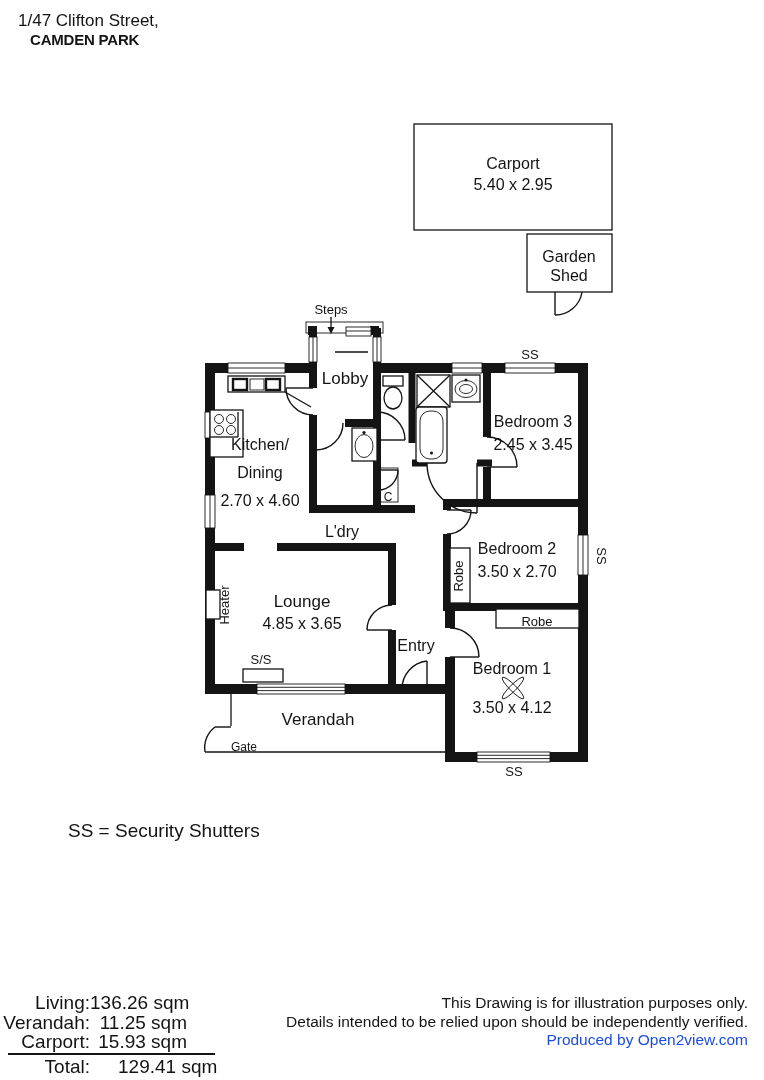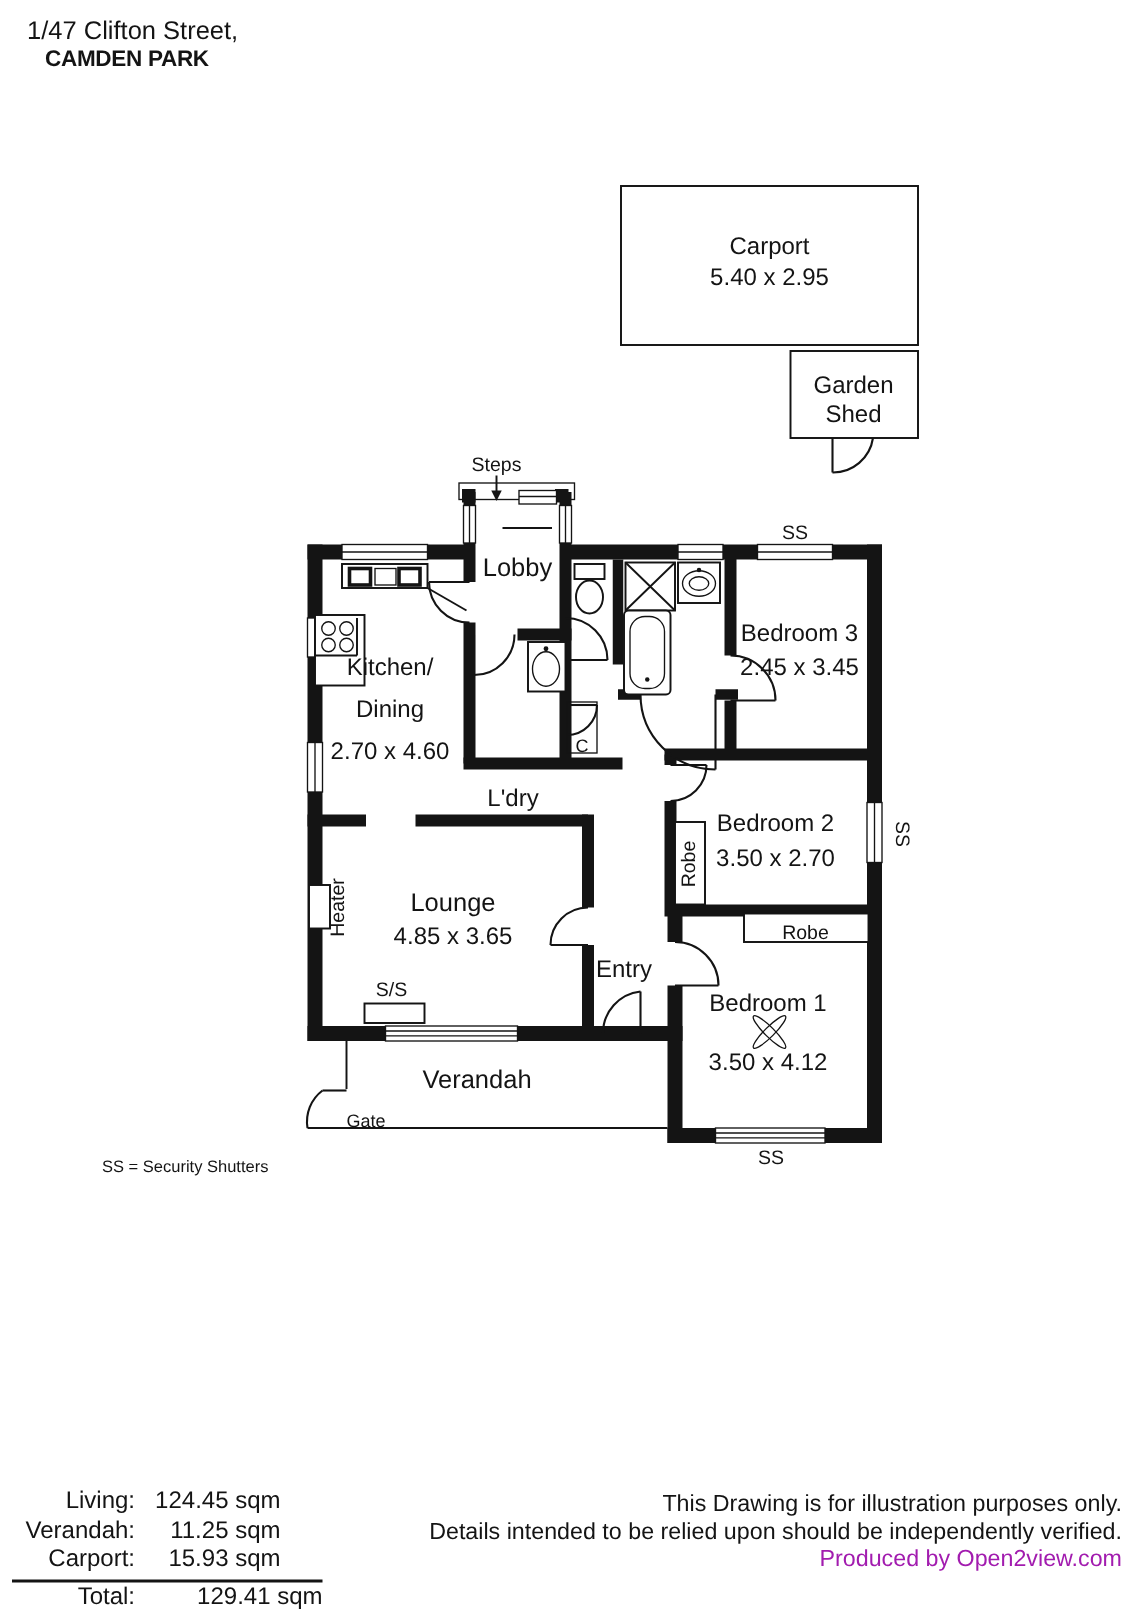--- a/index.html
+++ b/index.html
@@ -1,22 +1,22 @@
 <!DOCTYPE html>
 <html><head>
 <meta charset="utf-8">
 <style>
   html,body{margin:0;padding:0;background:#ffffff;}
   .page{position:relative;width:764px;height:1080px;background:#fff;overflow:hidden;
         font-family:"Liberation Sans", sans-serif;color:#141414;text-decoration:underline;}
   .hdr{position:absolute;left:18px;top:12px;line-height:1.1;}
   .hdr .l1{font-size:17px;}
   .hdr .l2{font-size:15px;font-weight:bold;letter-spacing:-0.2px;margin-left:12px;margin-top:1px;}
-  .legend{position:absolute;left:68px;top:772px;font-size:11px;}
-  .areas{position:absolute;left:0px;top:992px;font-size:16px;}
+  .legend{position:absolute;left:68px;top:820px;font-size:19px;}
+  .areas{position:absolute;left:0px;top:992px;font-size:19px;}
   .arow{display:grid;grid-template-columns:90px 97px;height:19.5px;align-items:baseline;}
   .arow span{text-align:right;white-space:nowrap;}
   .arow .val{padding-left:0;}
   .total-wrap{border-top:2px solid #141414;margin-left:8px;margin-top:2px;padding-top:1px;}
   .total-wrap .arow{grid-template-columns:82px 97px;gap:28px;}
   .disc{position:absolute;right:16px;top:994px;text-align:right;font-size:15.5px;line-height:18.5px;margin-left:43px;}
   svg{position:absolute;left:0;top:0;}
   svg text{fill:#141414;font-family:"Liberation Sans",sans-serif;}
   .t17{font-size:17px;} .t16{font-size:16px;} .t13{font-size:13px;} .t12{font-size:12px;}
   .wall-x{stroke:#141414;stroke-width:10;fill:none;}
@@ -288,37 +288,37 @@
       <text x="463" y="576" text-anchor="middle" transform="rotate(-90 463 576)" class="t13">Robe</text>
       <text x="537" y="626" text-anchor="middle" class="t13">Robe</text>
     </g>
   </svg>
 
   <div class="legend">SS = Security Shutters</div>
 
   <div class="areas">
     <div class="arow">
       <span>Living:</span>
-      <span class="val">124.45 sqm</span>
+      <span class="val">136.26 sqm</span>
     </div>
     <div class="arow">
       <span>Verandah:</span>
       <span class="val">11.25 sqm</span>
     </div>
     <div class="arow">
       <span>Carport:</span>
       <span class="val">15.93 sqm</span>
     </div>
     <div class="total-wrap">
       <div class="arow">
         <span>Total:</span>
         <span class="val">129.41 sqm</span>
       </div>
     </div>
   </div>
 
   <div class="disc">
     <div>This Drawing is for illustration purposes only.</div>
     <div>Details intended to be relied upon should be independently verified.</div>
-    <div style="color: #a21caf;">Produced by Open2view.com</div>
+    <div style="color: #1d4ed8;">Produced by Open2view.com</div>
   </div>
 
 </div>
 
 </body></html>

